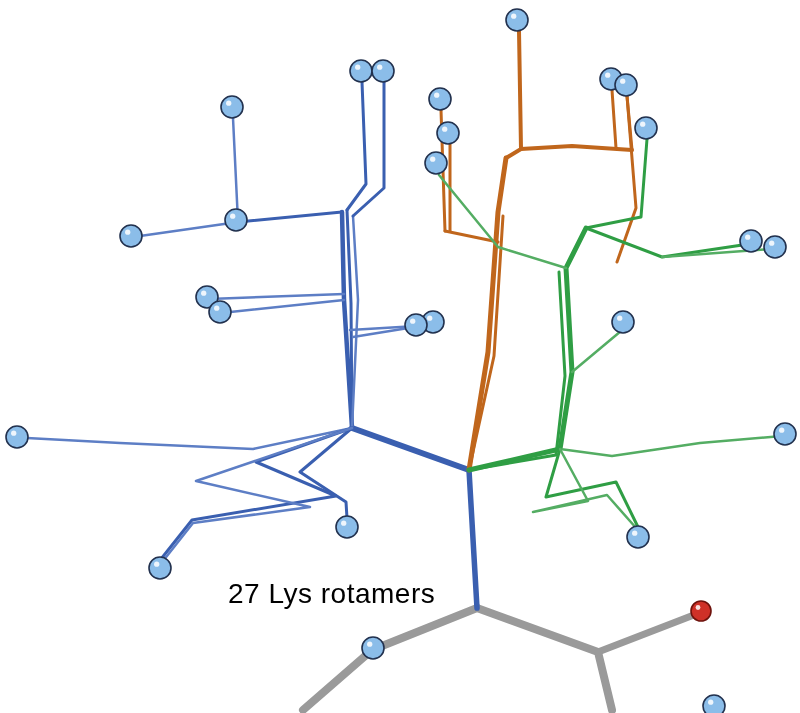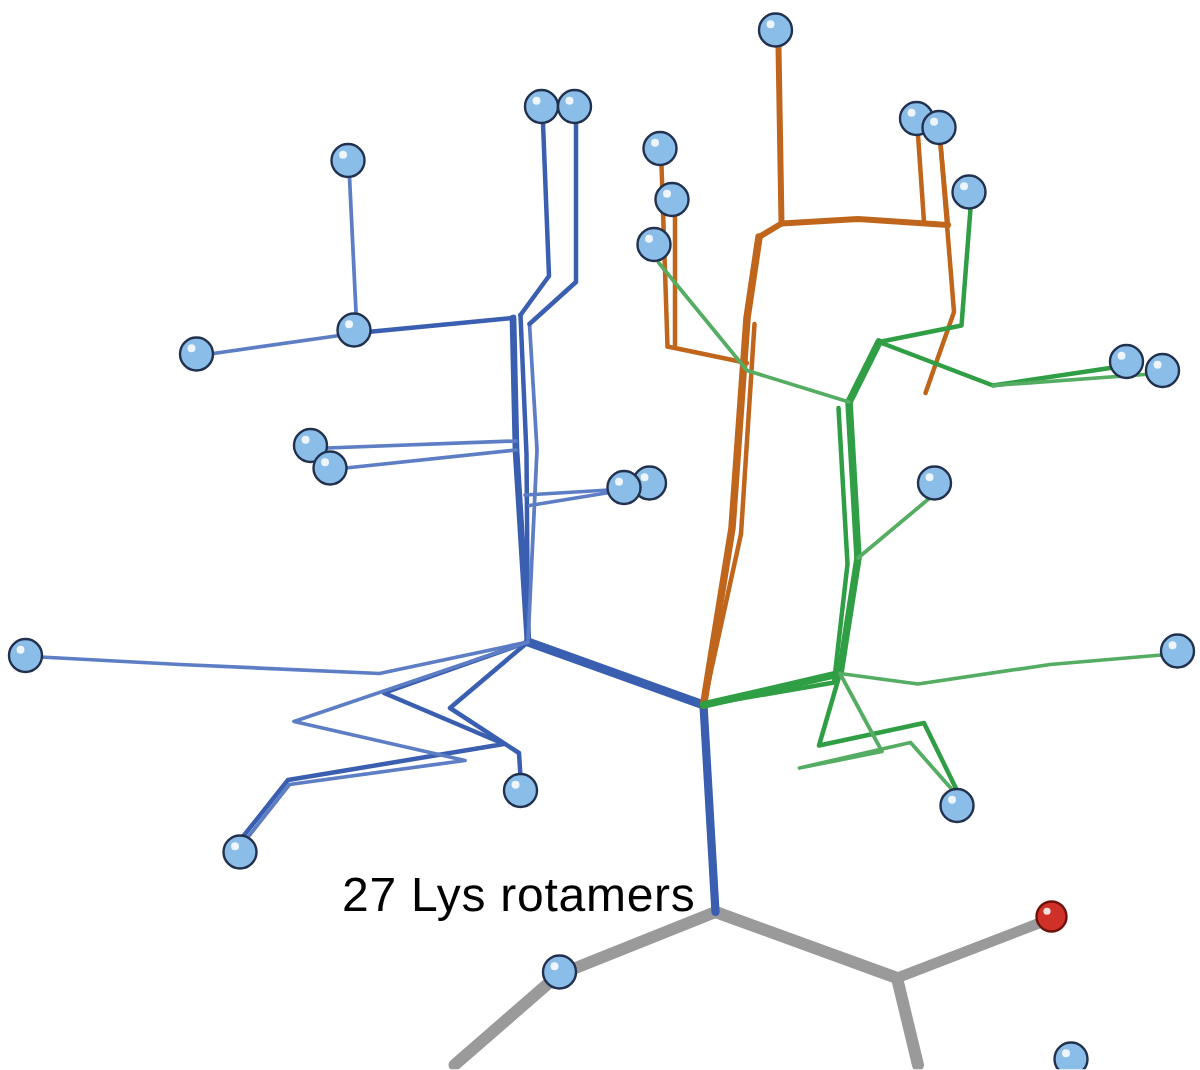--- a/index.html
+++ b/index.html
@@ -17,21 +17,21 @@
   }
   .viewport svg {
     position: absolute;
     inset: 0;
     display: block;
   }
   .rotamer-label {
     position: absolute;
     left: 228px;
     top: 579px;
-    font-size: 32px;
+    font-size: 28px;
     line-height: 1.1;
     color: #000000;
     letter-spacing: 0.5px;
     white-space: nowrap;
     user-select: none;
   }
 </style>
 </head>
 <body>
 

